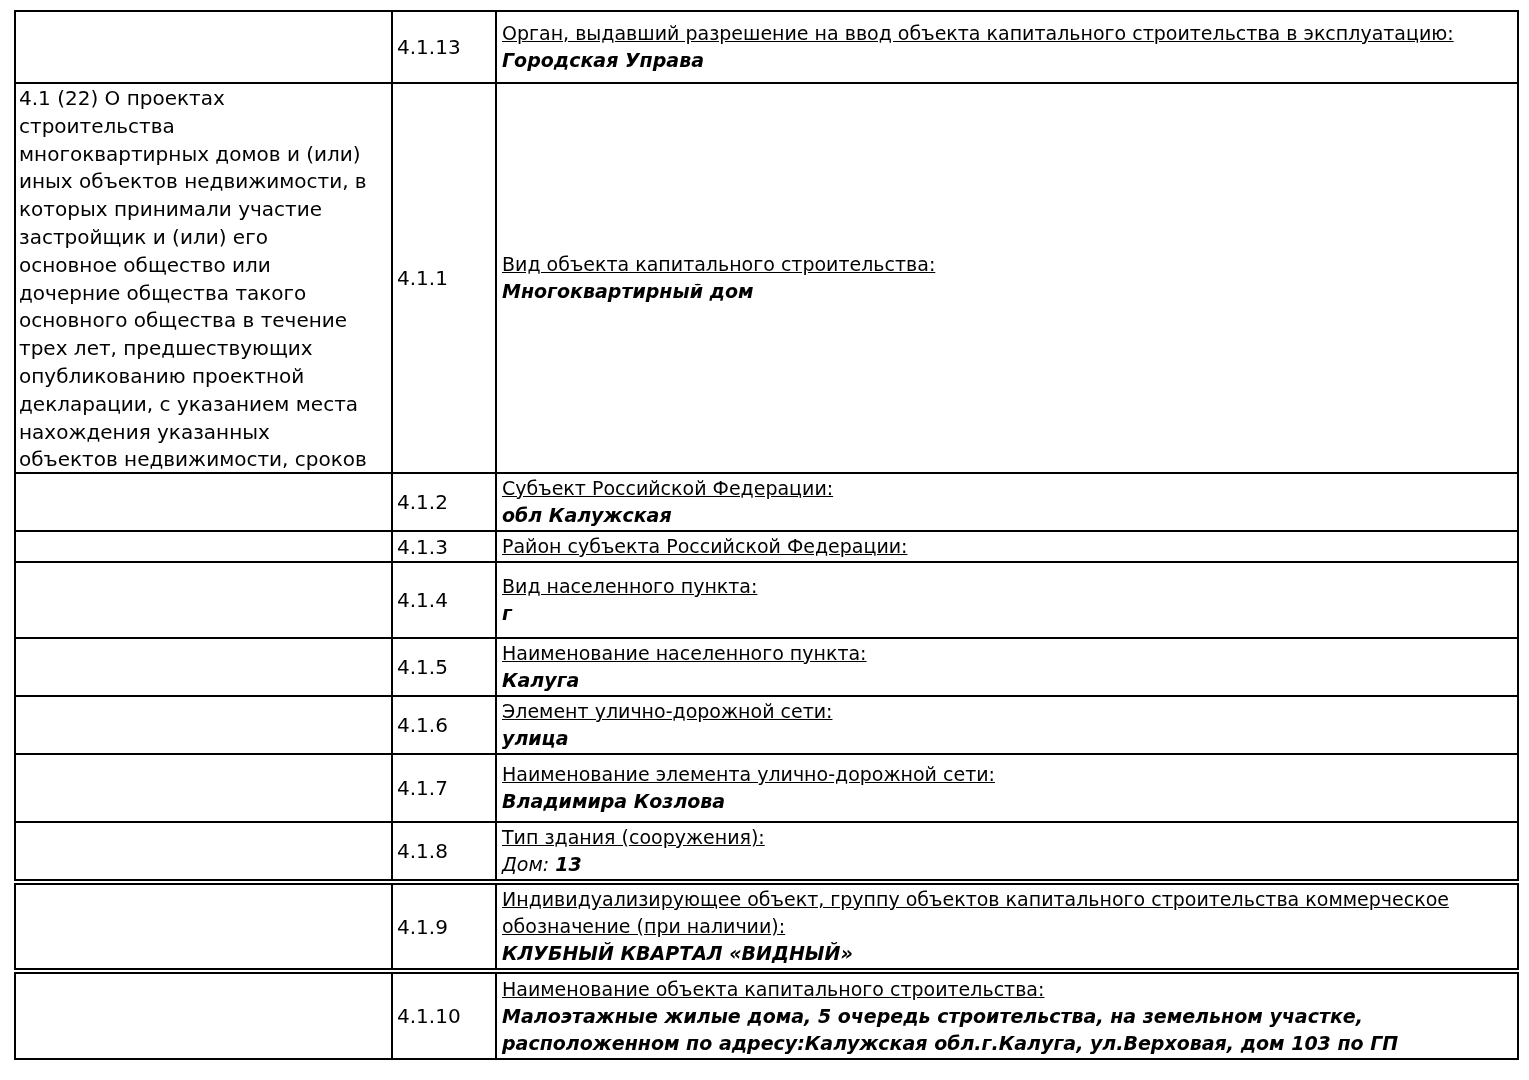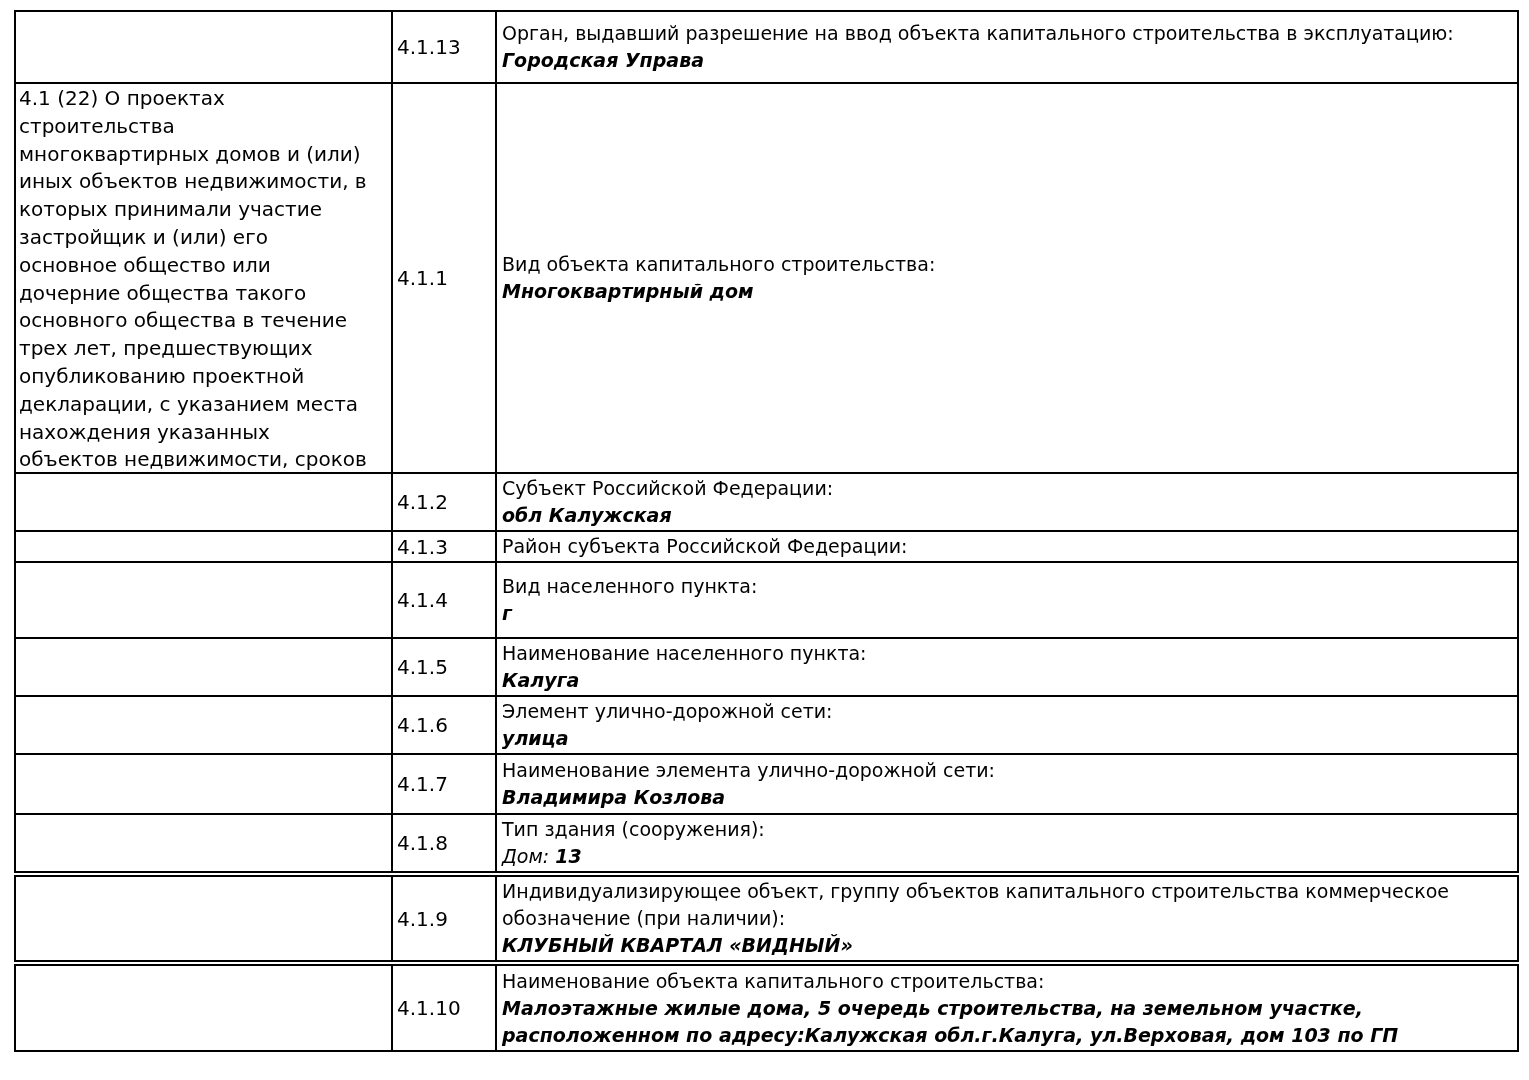--- a/index.html
+++ b/index.html
@@ -38,32 +38,32 @@
   }
   td.c2 {
     font-size: 20px;
     padding-left: 4px;
   }
   td.c3 {
     font-size: 19px;
     line-height: 27px;
     padding: 1px 4px 1px 5px;
   }
-  .field-label { font-weight: normal; }
+  .field-label { font-weight: normal; text-decoration: underline; }
   .field-value { font-weight: bold; font-style: italic; }
   .vprefix { font-weight: normal; }
 
   tr.r0  { height: 72px; }
   tr.r1  { height: 390px; }
   tr.r2  { height: 56px; }
   tr.r3  { height: 28px; }
   tr.r4  { height: 76px; }
   tr.r5  { height: 54px; }
   tr.r6  { height: 52px; }
-  tr.r7  { height: 60px; }
+  tr.r7  { height: 68px; }
   tr.r8  { height: 58px; }
   tr.r9  { height: 86px; }
   tr.r10 { height: 88px; }
 
   tr.dbl td { border-top: 6px double #000000; }
 </style>
 </head>
 <body>
 
 <table class="decl">

